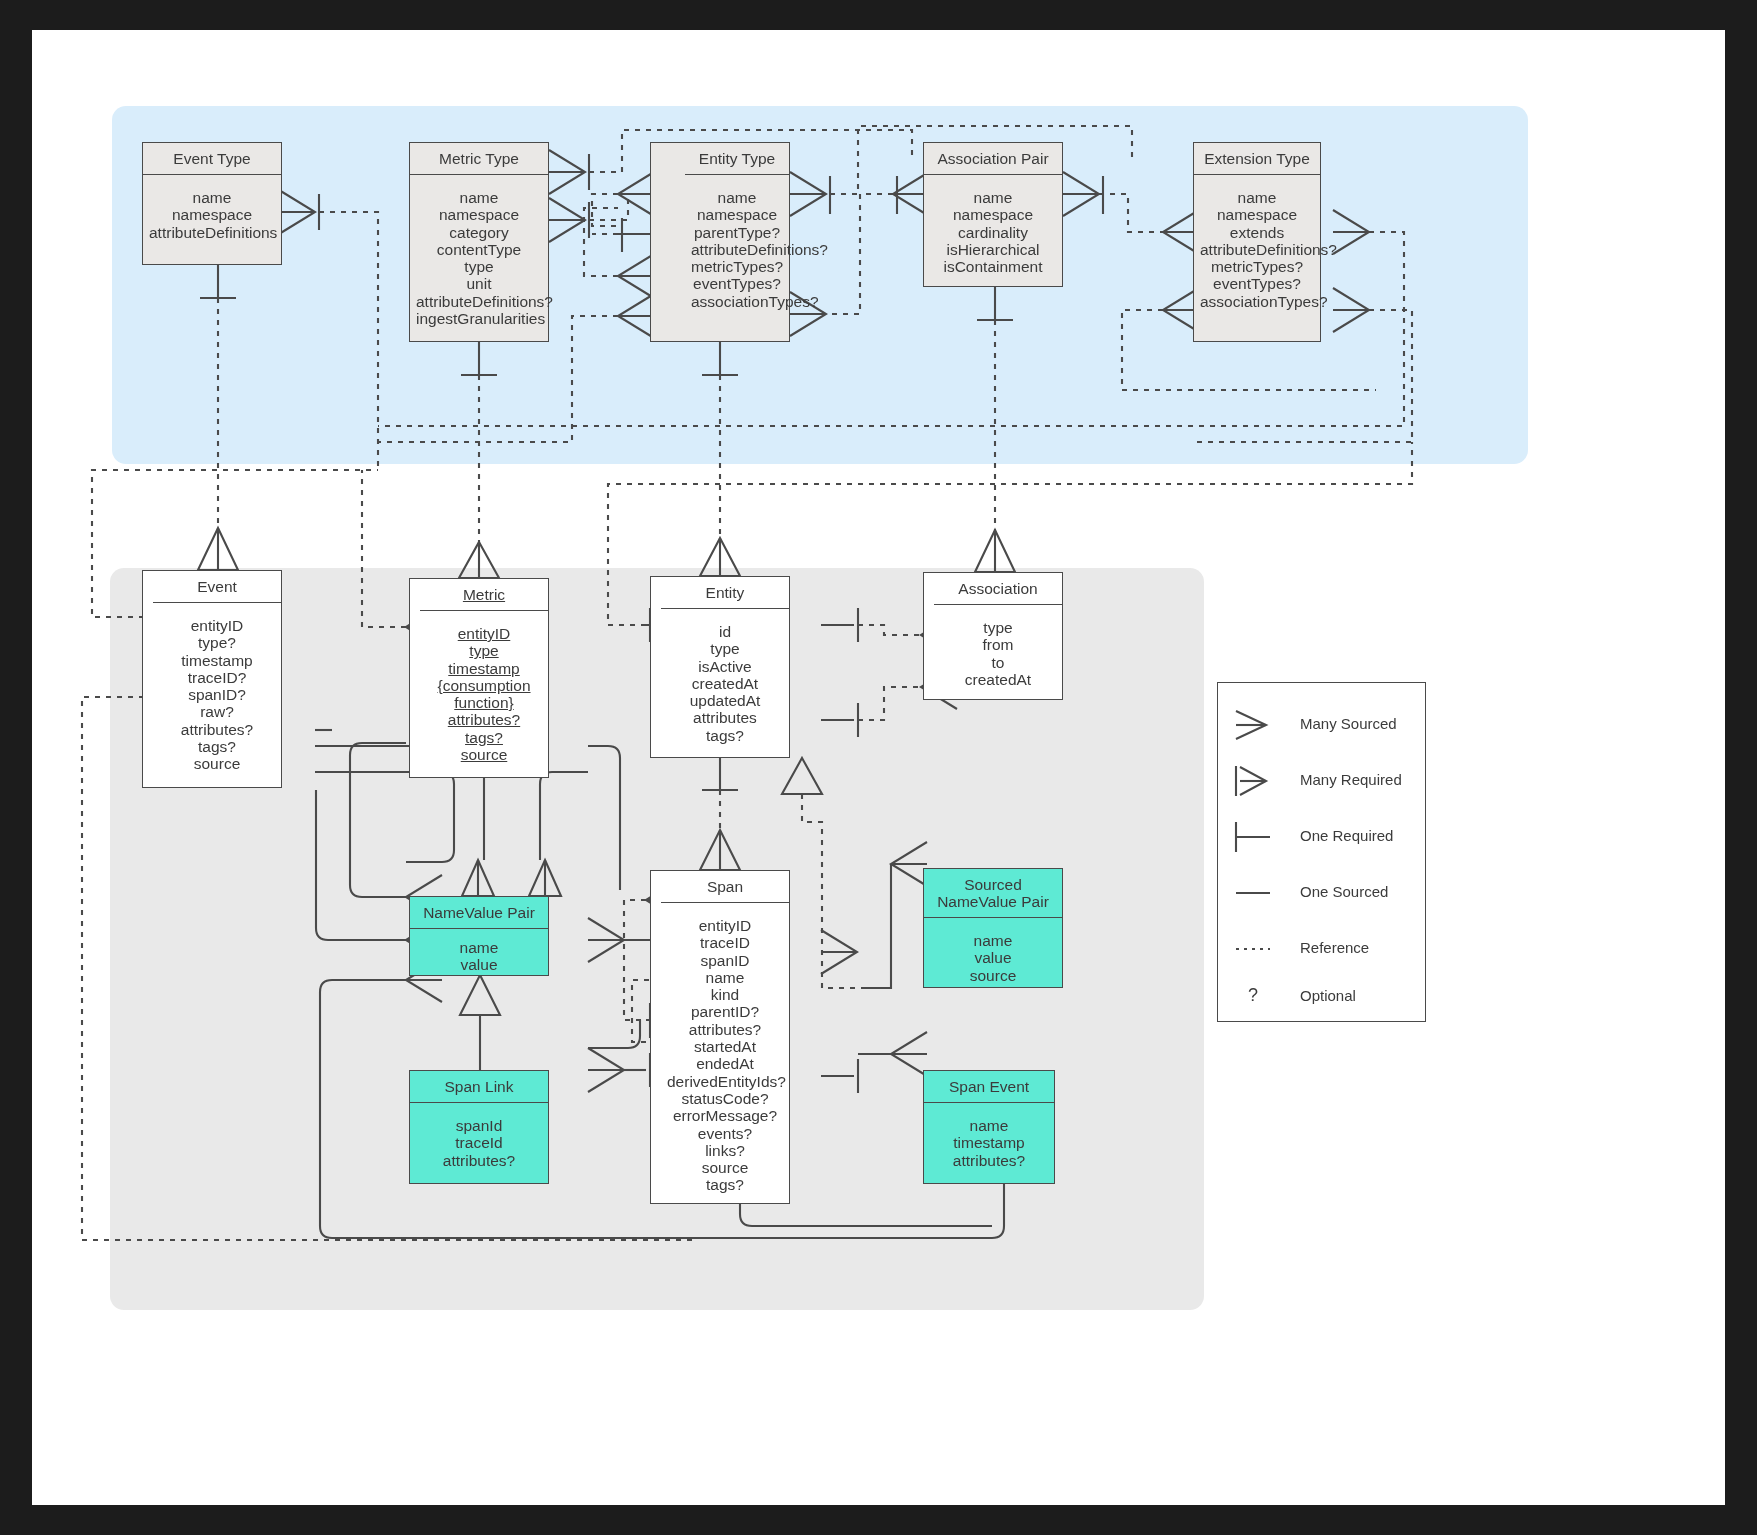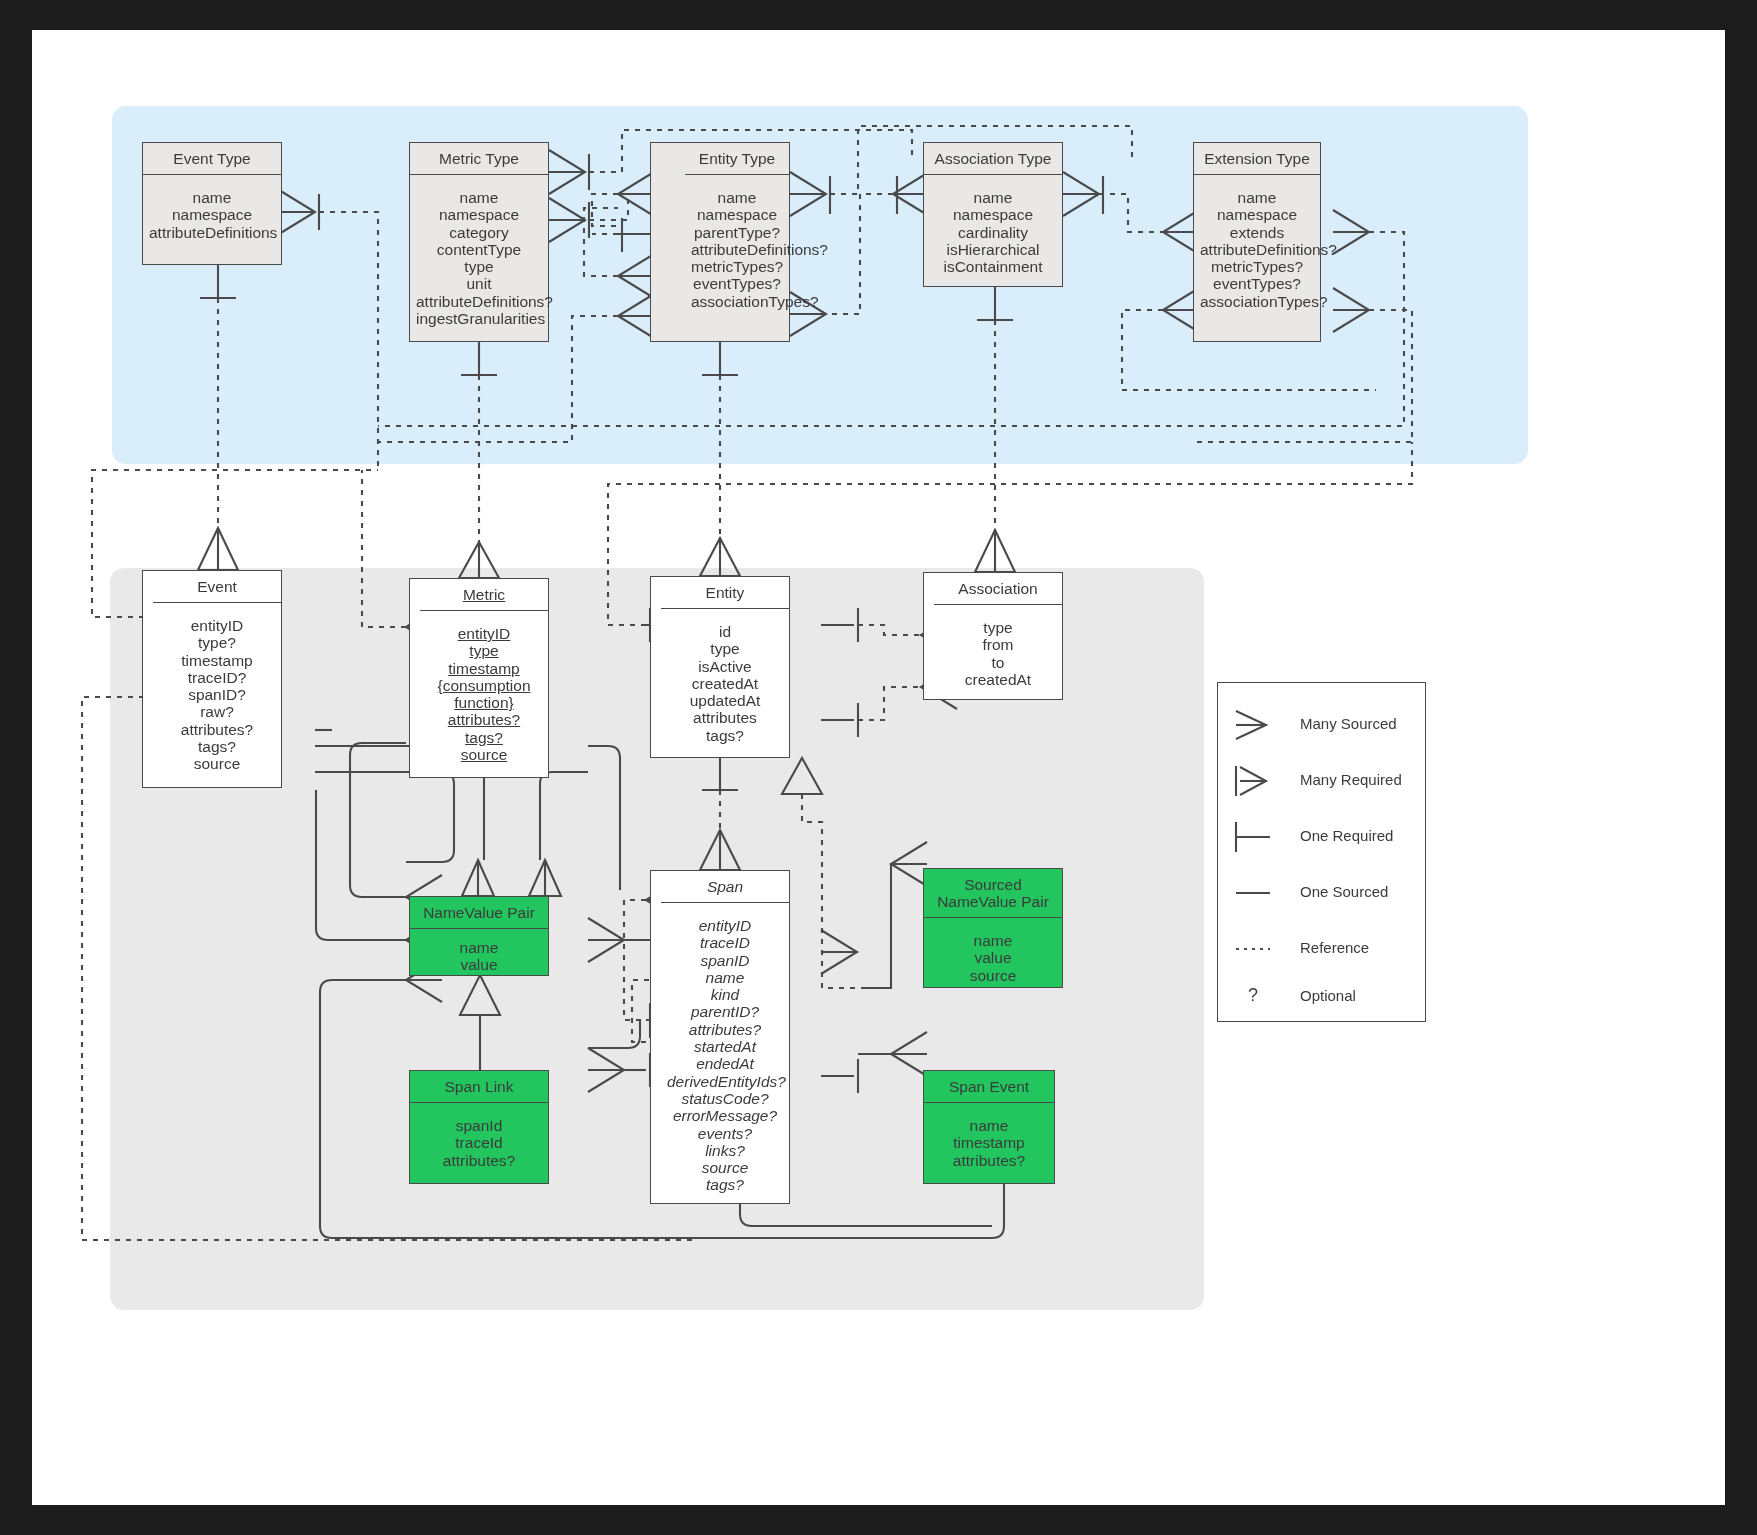--- a/index.html
+++ b/index.html
@@ -41,21 +41,21 @@
     font-size:15.5px;
     line-height:17px;
     white-space:pre-line;
   }
   .ent .attrs{
     padding:14px 6px 14px;
     line-height:17.3px;
     white-space:pre-line;
   }
   .ent.white{ background:#ffffff;padding-left:10px; }
-  .ent.blue{ background:#22c55e; }
+  .ent.blue{ background:#5eead4; }
 
   #legend{
     position:absolute;left:1185px;top:652px;width:209px;height:340px;
     border:1px solid #4a4a4a;background:#ffffff;box-sizing:border-box;
   }
   .leg-row{position:absolute;left:0;width:209px;height:40px;}
   .leg-gl{position:absolute;left:14px;top:0;width:62px;height:40px;}
   .leg-lbl{position:absolute;left:82px;top:10px;font-size:15px;color:#3b3b3b;}
   .leg-q{position:absolute;left:30px;top:8px;font-size:18px;color:#3b3b3b;}
 </style>
@@ -381,21 +381,21 @@
     <div class="attrs">name
 namespace
 parentType?
 attributeDefinitions?
 metricTypes?
 eventTypes?
 associationTypes?</div>
   </div>
 
   <div class="ent" style="left:891px;top:112px;width:140px;height:145px;">
-    <div class="hdr">Association Type</div>
+    <div class="hdr">Association Pair</div>
     <div class="attrs">name
 namespace
 cardinality
 isHierarchical
 isContainment</div>
   </div>
 
   <div class="ent" style="left:1161px;top:112px;width:128px;height:200px;">
     <div class="hdr">Extension Type</div>
     <div class="attrs">name
@@ -458,21 +458,21 @@
   </div>
 
   <div class="ent blue" style="left:891px;top:838px;width:140px;height:120px;">
     <div class="hdr">Sourced
 NameValue Pair</div>
     <div class="attrs">name
 value
 source</div>
   </div>
 
-  <div class="ent white" style="left:618px;top:840px;width:140px;height:334px;font-style:italic;">
+  <div class="ent white" style="left:618px;top:840px;width:140px;height:334px;">
     <div class="hdr">Span</div>
     <div class="attrs">entityID
 traceID
 spanID
 name
 kind
 parentID?
 attributes?
 startedAt
 endedAt

